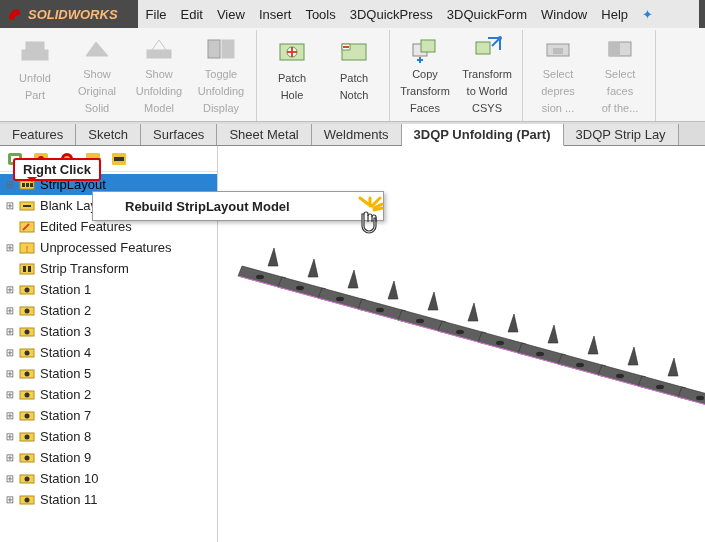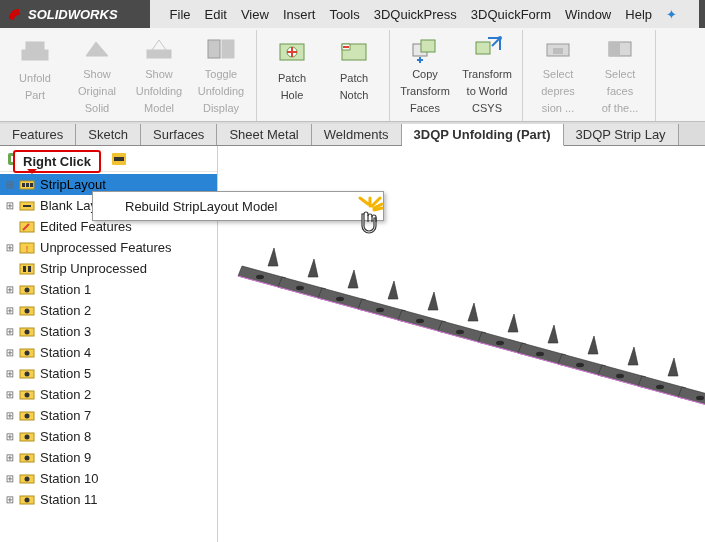--- a/index.html
+++ b/index.html
@@ -1,24 +1,24 @@
 <!DOCTYPE html>
 <html><head>
 <meta charset="utf-8">
 <style>
   * { box-sizing: border-box; margin: 0; padding: 0; font-family: "Segoe UI", Arial, sans-serif; }
   body { width: 705px; height: 542px; background: #fff; overflow: hidden; position: relative; font-size: 12px; }
 
   
   .titlebar { height: 28px; background: #4a4a4a; display: flex; align-items: center; padding: 0 6px; color: #ddd; }
-  .titlebar .logo { display: flex; align-items: center; font-size: 13px; font-style: italic; font-weight: bold; color: #ffffff; margin-right: 20px; }
+  .titlebar .logo { display: flex; align-items: center; font-size: 13px; font-style: italic; font-weight: bold; color: #fdba74; }
   .titlebar .logo svg { margin-right: 4px; }
   .titlebar .menu { display: flex; gap: 14px; font-size: 13px; color: #222; }
   .titlebar .menu span { cursor: default; color: #222; }
-  .titlebar-inner { background: #e8e8e8; flex: 1; height: 100%; display:flex; align-items:center; padding: 0 20px; margin-left: 12px; text-align: center; }
+  .titlebar-inner { background: #e8e8e8; flex: 1; height: 100%; display:flex; align-items:center; padding: 0 8px; margin-left: 20px; text-align: center; }
 
   
   .ribbon { height: 94px; background: #f5f5f5; border-bottom: 1px solid #bfbfbf; display: flex; padding: 2px 0 0 0; }
   .ribbon-group { display: flex; border-right: 1px solid #d0d0d0; padding: 2px 4px; }
   .ribbon-btn { width: 62px; display: flex; flex-direction: column; align-items: center; justify-content: flex-start; text-align: center; font-size: 11px; color: #444; padding: 2px 2px; line-height: 17px; }
   .ribbon-btn.disabled { color: #a8a8a8; }
   .ribbon-btn .ico { width: 34px; height: 34px; margin-bottom: 2px; display:flex;align-items:center;justify-content:center; }
   .ribbon-btn .lbl { white-space: pre-line; }
 
   
@@ -34,25 +34,25 @@
   .tree-list { padding: 2px 0; }
   .tree-item { display:flex; align-items:center; height: 21px; padding-left: 4px; font-size: 13px; color: #222; }
   .tree-item .expander { width: 12px; text-align:center; color:#666; font-size:10px; }
   .tree-item .ticon { width: 18px; height: 16px; margin: 0 4px 0 2px; display:flex;align-items:center;justify-content:center; }
   .tree-item.selected { background: #2a84d6; color:#fff; }
   .tree-item.selected .lbl { color:#000000; }
 
   .viewport { flex:1; background:#fff; position:relative; overflow:hidden; }
 
   
-  .callout { position:absolute; left: 13px; top: 150px; background:#fff; border:2px solid #d00; border-radius:3px; padding:2px 8px; font-size:13px; font-weight:bold; color:#222; z-index:50; }
+  .callout { position:absolute; left: 13px; top: 158px; background:#fff; border:2px solid #d00; border-radius:3px; padding:2px 8px; font-size:13px; font-weight:bold; color:#222; z-index:50; }
   .callout::after { content:""; position:absolute; left:12px; bottom:-8px; border:5px solid transparent; border-top-color:#d00; }
 
   .context-menu { position:absolute; left:92px; top:191px; width:292px; background:#fff; border:1px solid #9a9a9a; box-shadow:2px 2px 4px rgba(0,0,0,0.25); z-index:40; }
-  .context-menu .cm-item { height:28px; display:flex; align-items:center; padding: 0 10px 0 32px; font-size:13px; color:#222; }
+  .context-menu .cm-item { height:28px; display:flex; align-items:center; padding: 0 10px 0 32px; font-size:13px; color:#222;font-weight:bold; }
 
   .cursor-spark { position:absolute; left:348px; top:196px; z-index:60; }
 
   
   svg { display:block; }
 </style>
 </head>
 <body>
 
 <div class="titlebar">
@@ -290,21 +290,21 @@
         </div>
         <div class="tree-item">
           <span class="expander"></span>
           <span class="ticon">
             <svg width="16" height="14">
               <rect x="1" y="2" width="14" height="10" fill="#f6d04d" stroke="#b38f1e"></rect>
               <rect x="4" y="4" width="3" height="6" fill="#333"></rect>
               <rect x="9" y="4" width="3" height="6" fill="#333"></rect>
             </svg>
           </span>
-          <span class="lbl">Strip Unprocessed</span>
+          <span class="lbl">Strip Transform</span>
         </div>
         <div class="tree-item">
           <span class="expander">⊞</span>
           <span class="ticon">
             <svg width="16" height="14">
               <rect x="1" y="3" width="14" height="8" fill="#f6d04d" stroke="#b38f1e"></rect>
               <circle cx="8" cy="7" r="2.5" fill="#333"></circle>
             </svg>
           </span>
           <span class="lbl">Station 1</span>

